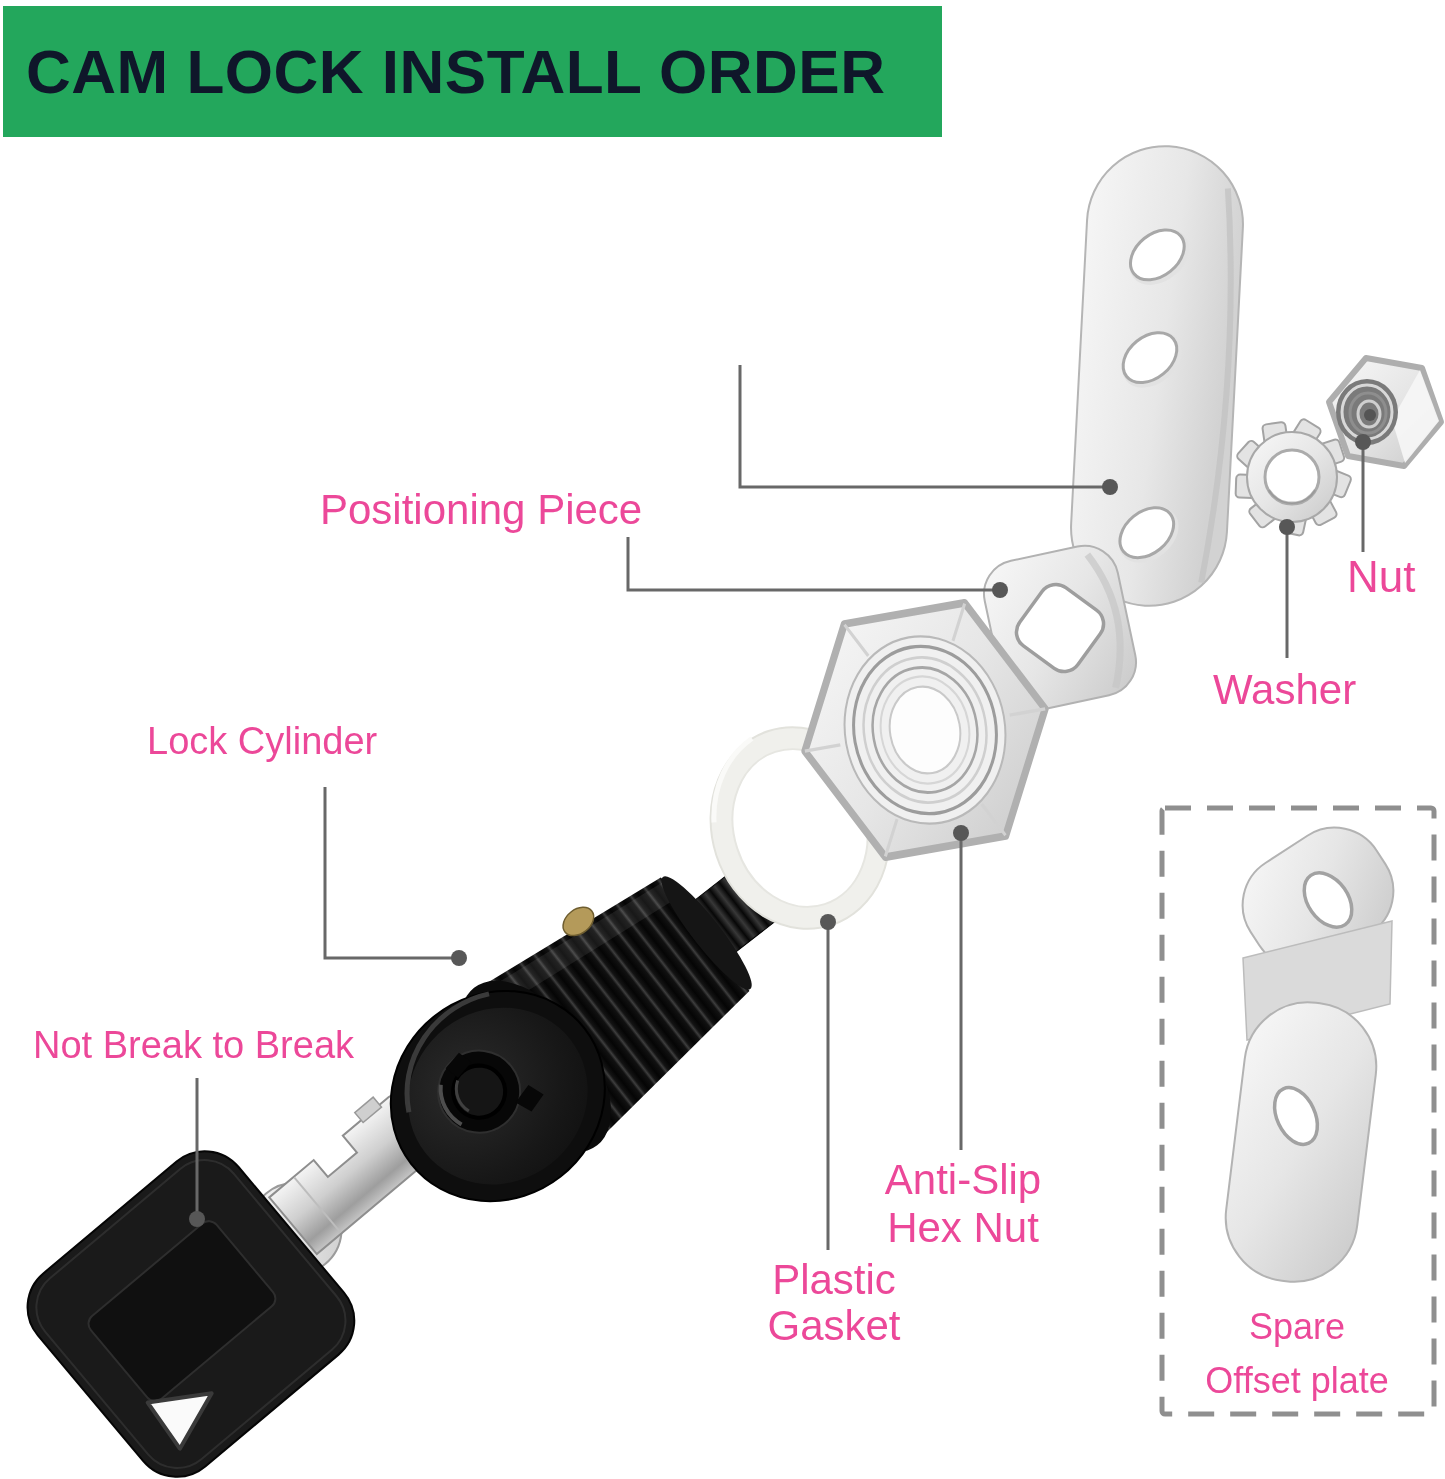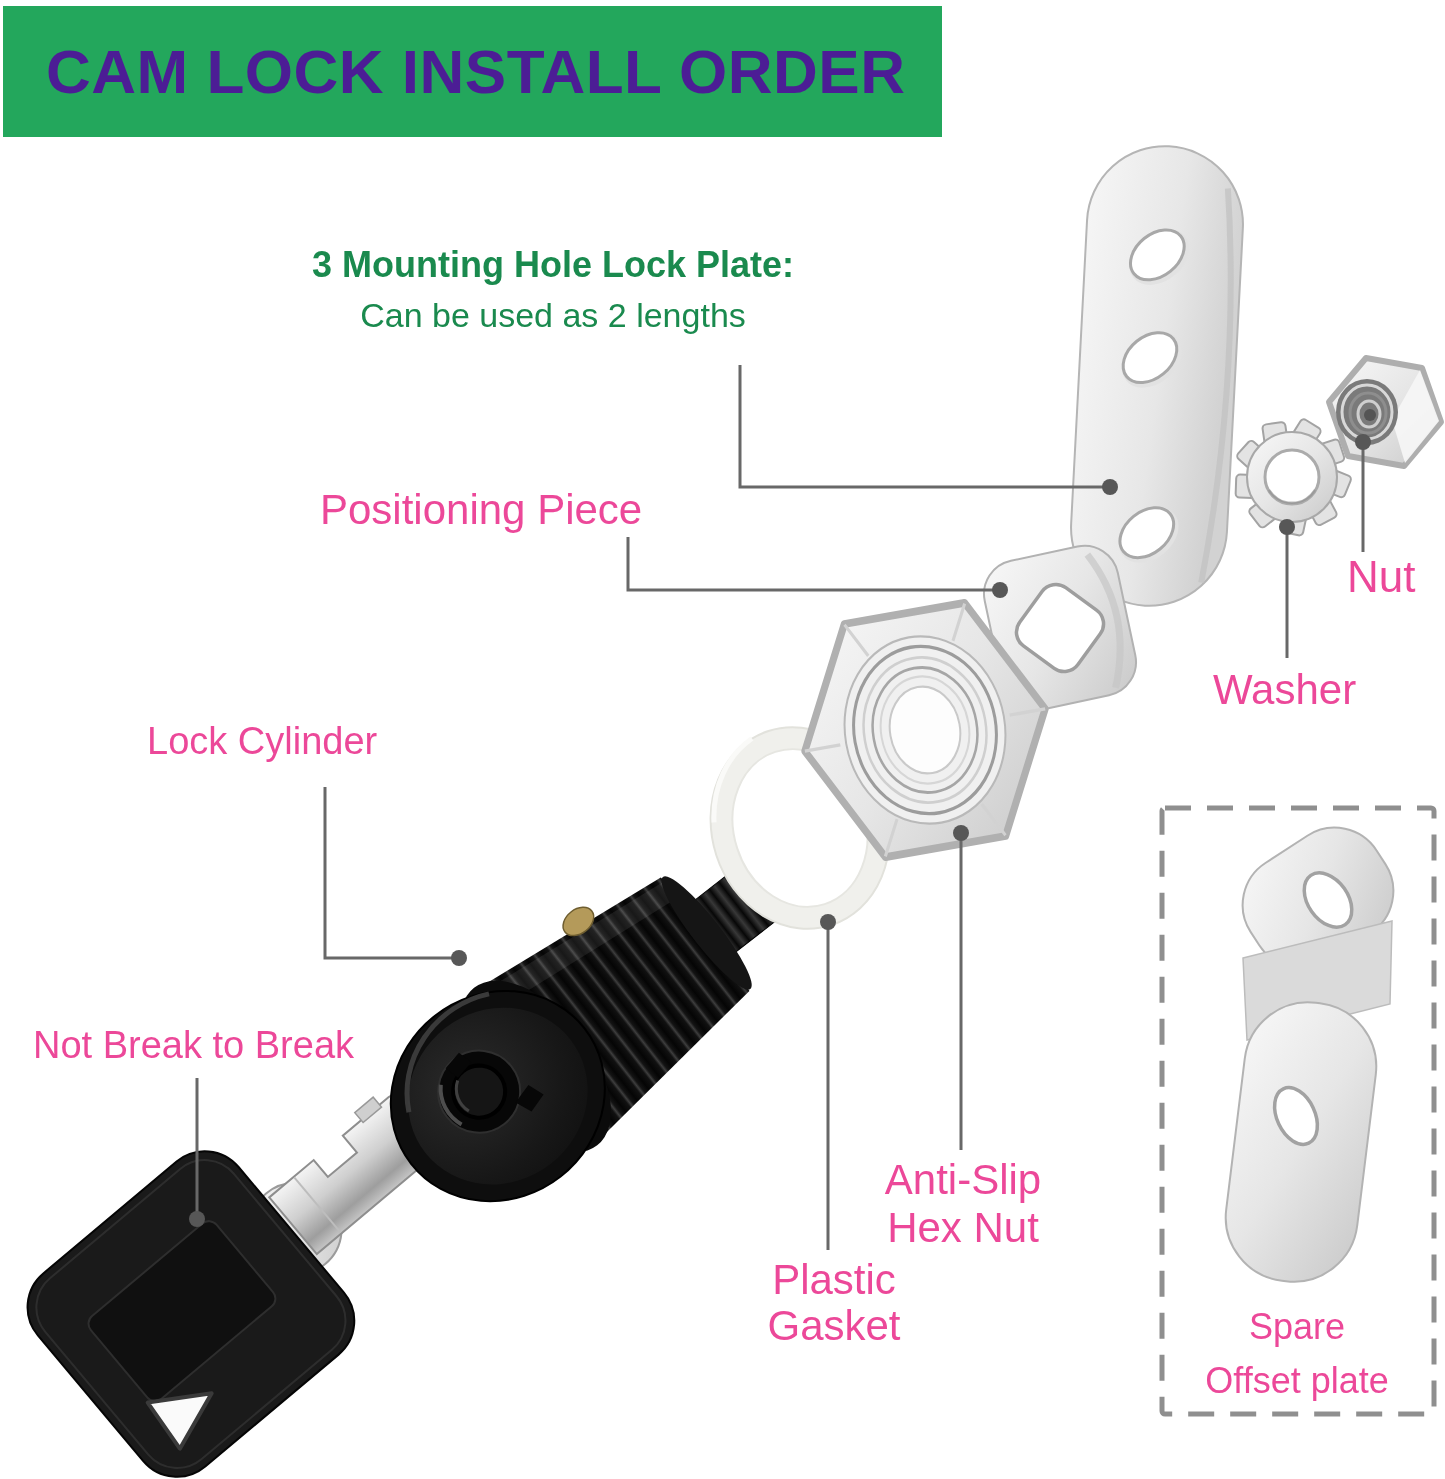--- a/index.html
+++ b/index.html
@@ -4,22 +4,22 @@
 <style>
   html,body{margin:0;padding:0;background:#ffffff;}
   #canvas{
     position:relative;width:1445px;height:1479px;background:#ffffff;overflow:hidden;
     font-family:"Liberation Sans", sans-serif;
   }
   svg{position:absolute;left:0;top:0;}
   .txt{position:absolute;white-space:nowrap;color:#ec4899;font-weight:400;}
   .banner{
     position:absolute;left:3px;top:6px;width:939px;height:131px;background:#23a75c;
-    color:#4c1d95;font-weight:700;font-size:62px;letter-spacing:.5px;
-    line-height:131px;padding-left:43px;box-sizing:border-box;
+    color:#0f172a;font-weight:700;font-size:62px;letter-spacing:.5px;
+    line-height:131px;padding-left:23px;box-sizing:border-box;
   }
   .subtitle{
     position:absolute;left:553px;top:240px;transform:translateX(-50%);
     text-align:center;color:#1a8a4e;line-height:50px;
   }
   .subtitle .l1{font-size:36px;font-weight:700;}
   .subtitle .l2{font-size:34px;font-weight:400;}
   .center2{transform:translateX(-50%);text-align:center;}
 </style>
 </head>
@@ -188,24 +188,20 @@
       <circle cx="828" cy="922" r="8"></circle>
       <circle cx="459" cy="958" r="8"></circle>
       <circle cx="197" cy="1219" r="8"></circle>
     </g>
   </svg>
 
   <div class="banner">
     <span>CAM LOCK INSTALL ORDER</span>
   </div>
 
-  <div class="subtitle">
-    <div class="l1">3 Mounting Hole Lock Plate:</div>
-    <div class="l2">Can be used as 2 lengths</div>
-  </div>
 
   <div class="txt" style="left:320px;top:486px;font-size:42px;">Positioning Piece</div>
   <div class="txt" style="left:1347px;top:552px;font-size:44px;">Nut</div>
   <div class="txt" style="left:1213px;top:666px;font-size:42px;">Washer</div>
   <div class="txt" style="left:147px;top:720px;font-size:38px;">Lock Cylinder</div>
   <div class="txt" style="left:33px;top:1024px;font-size:38px;">Not Break to Break</div>
 
   <div class="txt center2" style="left:963px;top:1156px;font-size:42px;line-height:48px;">
     <div>Anti-Slip</div>
     <div>Hex Nut</div>

